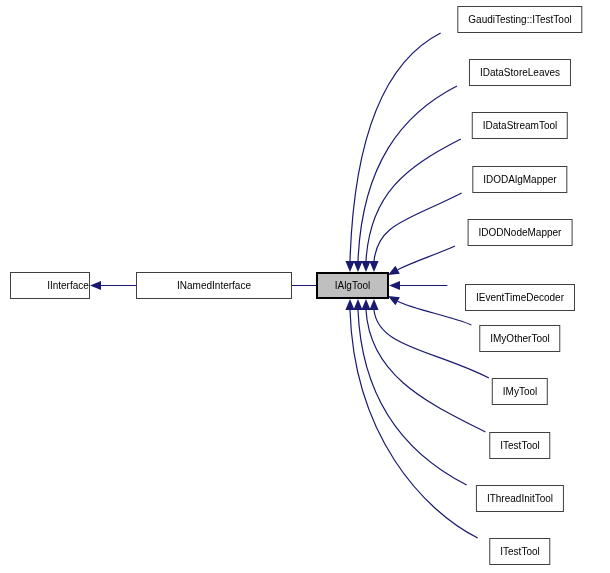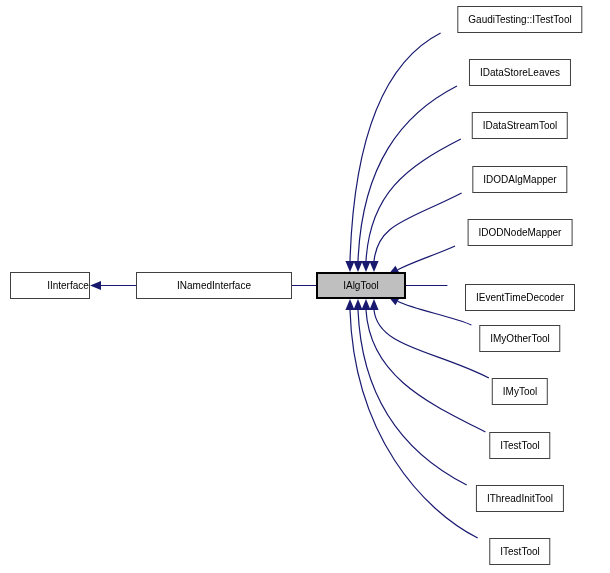--- a/index.html
+++ b/index.html
@@ -20,21 +20,21 @@
     font-size:10px;
     color:var(--text,#000);
     background:var(--node-fill,#fff);
     border:1px solid var(--node-border,#404040);
     white-space:nowrap;
     cursor:pointer;
   }
   .base0{left:10px;top:272px;width:80px;padding-left:36px;}
   .base1{left:136px;top:272px;width:156px;}
   .focus{
-    left:316px;top:272px;width:90px;
+    left:316px;top:272px;width:73px;
     background:var(--focus-fill,#bfbfbf);
     border:2px solid var(--focus-border,#000);
     line-height:23px;
     cursor:default;
   }
   .derived{
     left:520px;
     transform:translateX(-50%);
     padding:0 10px;
   }

